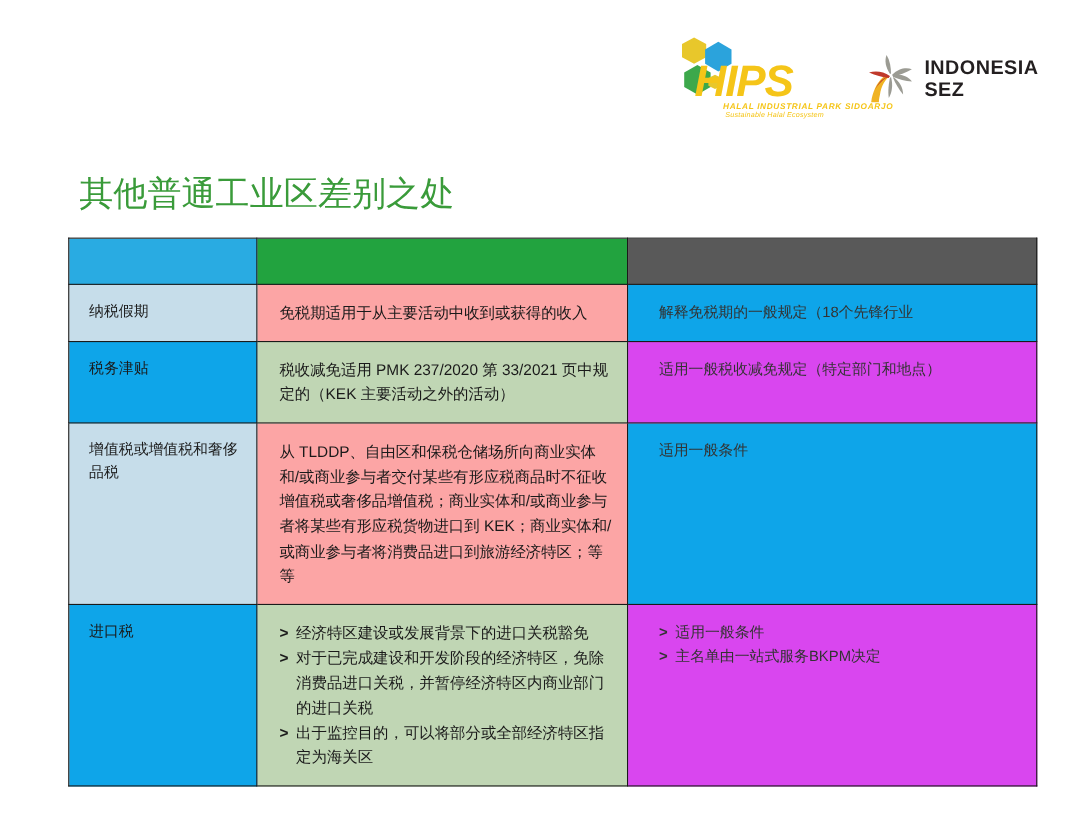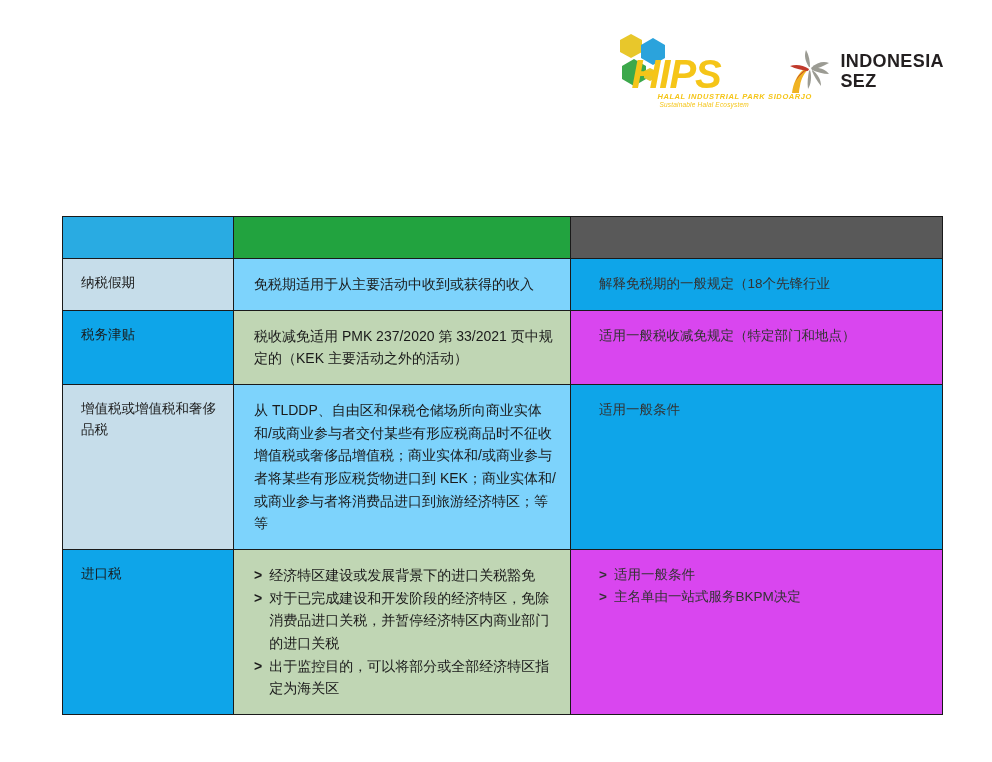--- a/index.html
+++ b/index.html
@@ -64,21 +64,21 @@
   .hdr-c1 { background:#29ABE2; }
   .hdr-c2 { background:#22A33F; }
   .hdr-c3 { background:#595959; }
 
   .c1 { padding:14px 10px 14px 18px; font-size:13.5px; line-height:1.55; color:#1a1a1a; }
   .c2 { padding:14px 12px 14px 20px; font-size:14px; line-height:1.62; color:#1a1a1a; }
   .c3 { padding:14px 12px 14px 28px; font-size:13.5px; line-height:1.62; color:#333; }
 
   
   .r-a .c1 { background:#C6DDEA; }
-  .r-a .c2 { background:#7dd3fc; }
+  .r-a .c2 { background:#fca5a5; }
   .r-a .c3 { background:#0ea5e9; }
   .r-b .c1 { background:#0ea5e9; }
   .r-b .c2 { background:#C0D6B4; }
   .r-b .c3 { background:#d946ef; }
 
   .bullets { list-style:none; }
   .bullets li { display:flex; gap:7px; margin-bottom:0; }
   .bullets .bt { flex:none; font-weight:bold; }
   .bullets .bx { flex:1; }
 </style>
@@ -117,20 +117,21 @@
       <div class="sez-text">
         <div>INDONESIA</div>
         <div>SEZ</div>
       </div>
     </div>
 
   </div>
 
   <h1 class="title">
     <br>
+    <span>其他普通工业区差别之处</span>
   </h1>
 
   <table class="table">
     <colgroup>
       <col class="col1">
         <col class="col2">
         <col class="col3">
     </colgroup>
     <tbody id="table-body">
         <tr class="hdr">

